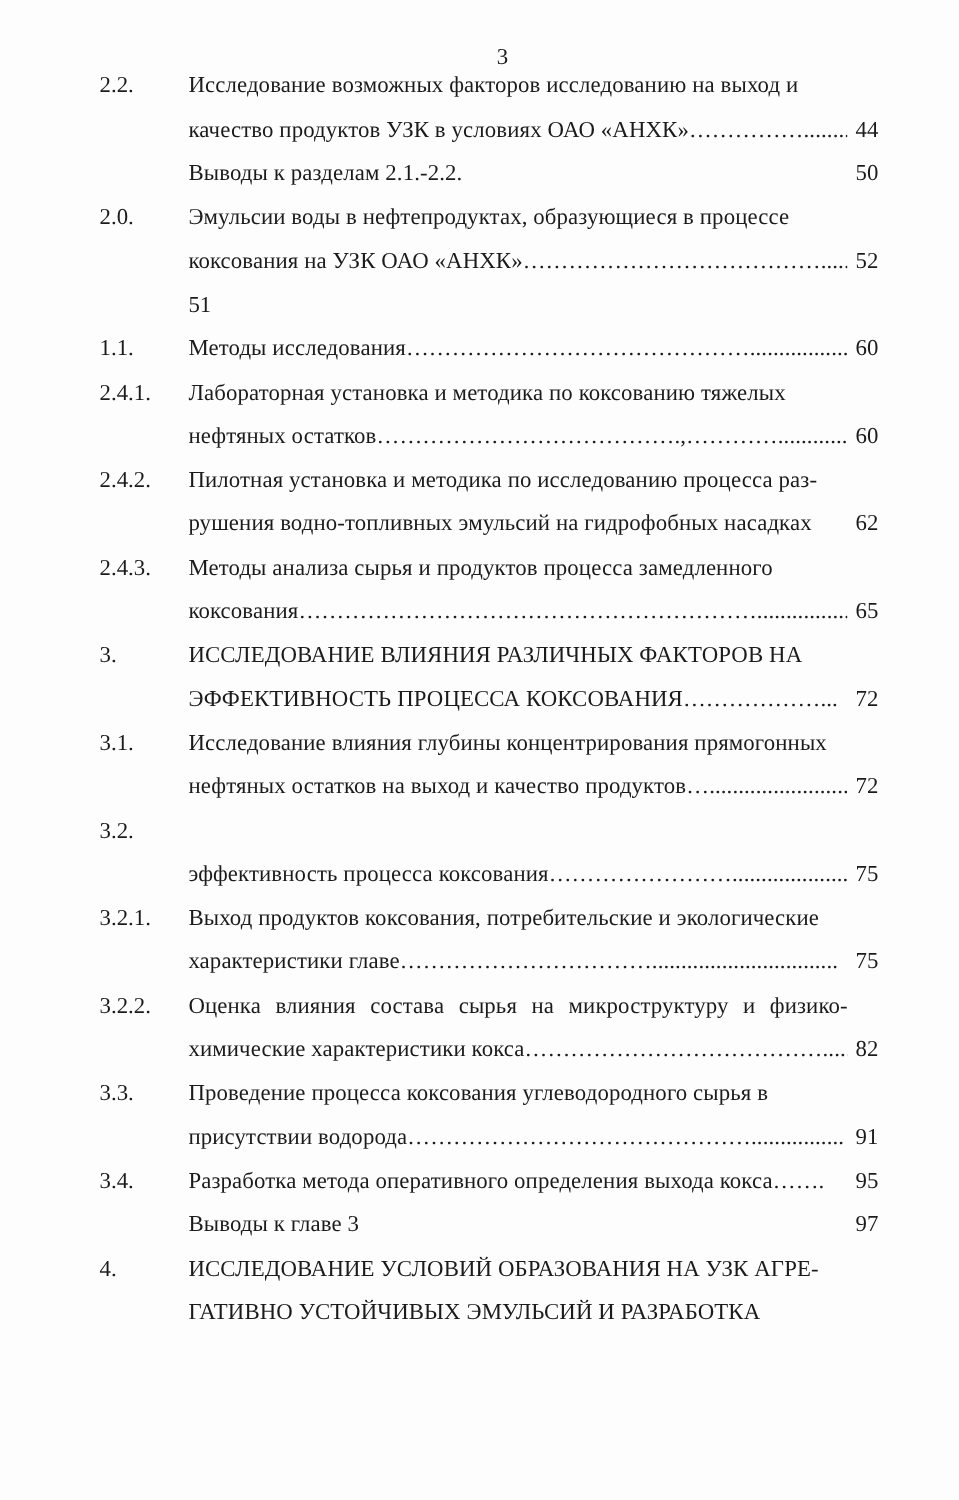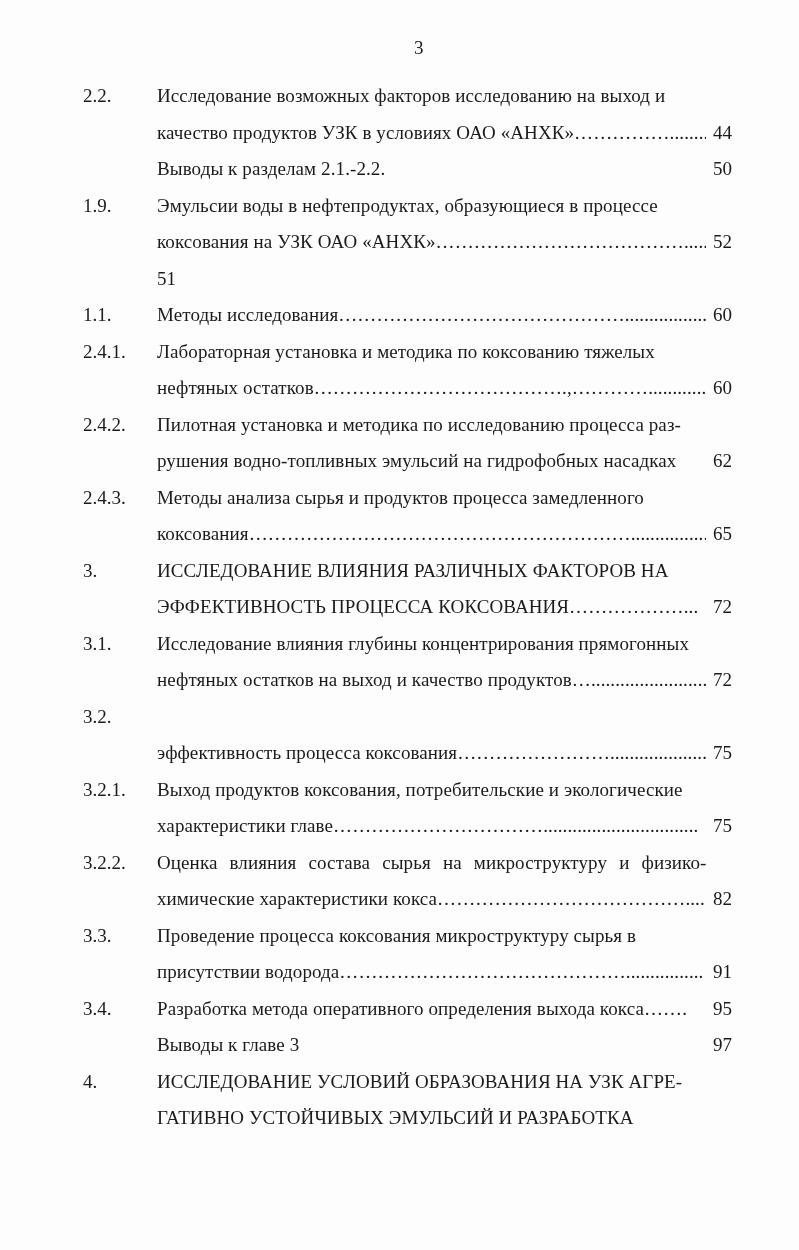--- a/index.html
+++ b/index.html
@@ -17,21 +17,21 @@
   }
   .page-number {
     position: absolute;
     top: 36px;
     left: 414px;
     font-size: 19px;
     line-height: 24px;
   }
   .toc {
     position: absolute;
-    top: 78px;
+    top: 54px;
     left: 83px;
     width: 667px; 
   }
   .toc-row {
     display: grid;
     grid-template-columns: 74px 1fr 37px;
     height: 36.5px;
     align-items: center;
     font-size: 19px;
   }
@@ -67,21 +67,21 @@
       <div class="toc-num"></div>
       <div class="toc-title">качество продуктов УЗК в условиях ОАО «АНХК»……………...........</div>
       <div class="toc-page">44</div>
     </div>
     <div class="toc-row">
       <div class="toc-num"></div>
       <div class="toc-title">Выводы к разделам 2.1.-2.2.</div>
       <div class="toc-page">50</div>
     </div>
     <div class="toc-row">
-      <div class="toc-num">1.9.</div>
+      <div class="toc-num">2.0.</div>
       <div class="toc-title">Эмульсии воды в нефтепродуктах, образующиеся в процессе</div>
       <div class="toc-page"></div>
     </div>
     <div class="toc-row">
       <div class="toc-num"></div>
       <div class="toc-title">коксования на УЗК ОАО «АНХК»…………………………………..........</div>
       <div class="toc-page">52</div>
     </div>
     <div class="toc-row">
       <div class="toc-num"></div>
@@ -166,21 +166,21 @@
       <div class="toc-title justify">Оценка влияния состава сырья на микроструктуру и физико-</div>
       <div class="toc-page"></div>
     </div>
     <div class="toc-row">
       <div class="toc-num"></div>
       <div class="toc-title">химические характеристики кокса…………………………………......</div>
       <div class="toc-page">82</div>
     </div>
     <div class="toc-row">
       <div class="toc-num">3.3.</div>
-      <div class="toc-title">Проведение процесса коксования микроструктуру сырья в</div>
+      <div class="toc-title">Проведение процесса коксования углеводородного сырья в</div>
       <div class="toc-page"></div>
     </div>
     <div class="toc-row">
       <div class="toc-num"></div>
       <div class="toc-title">присутствии водорода………………………………………................</div>
       <div class="toc-page">91</div>
     </div>
     <div class="toc-row">
       <div class="toc-num">3.4.</div>
       <div class="toc-title">Разработка метода оперативного определения выхода кокса…….</div>

